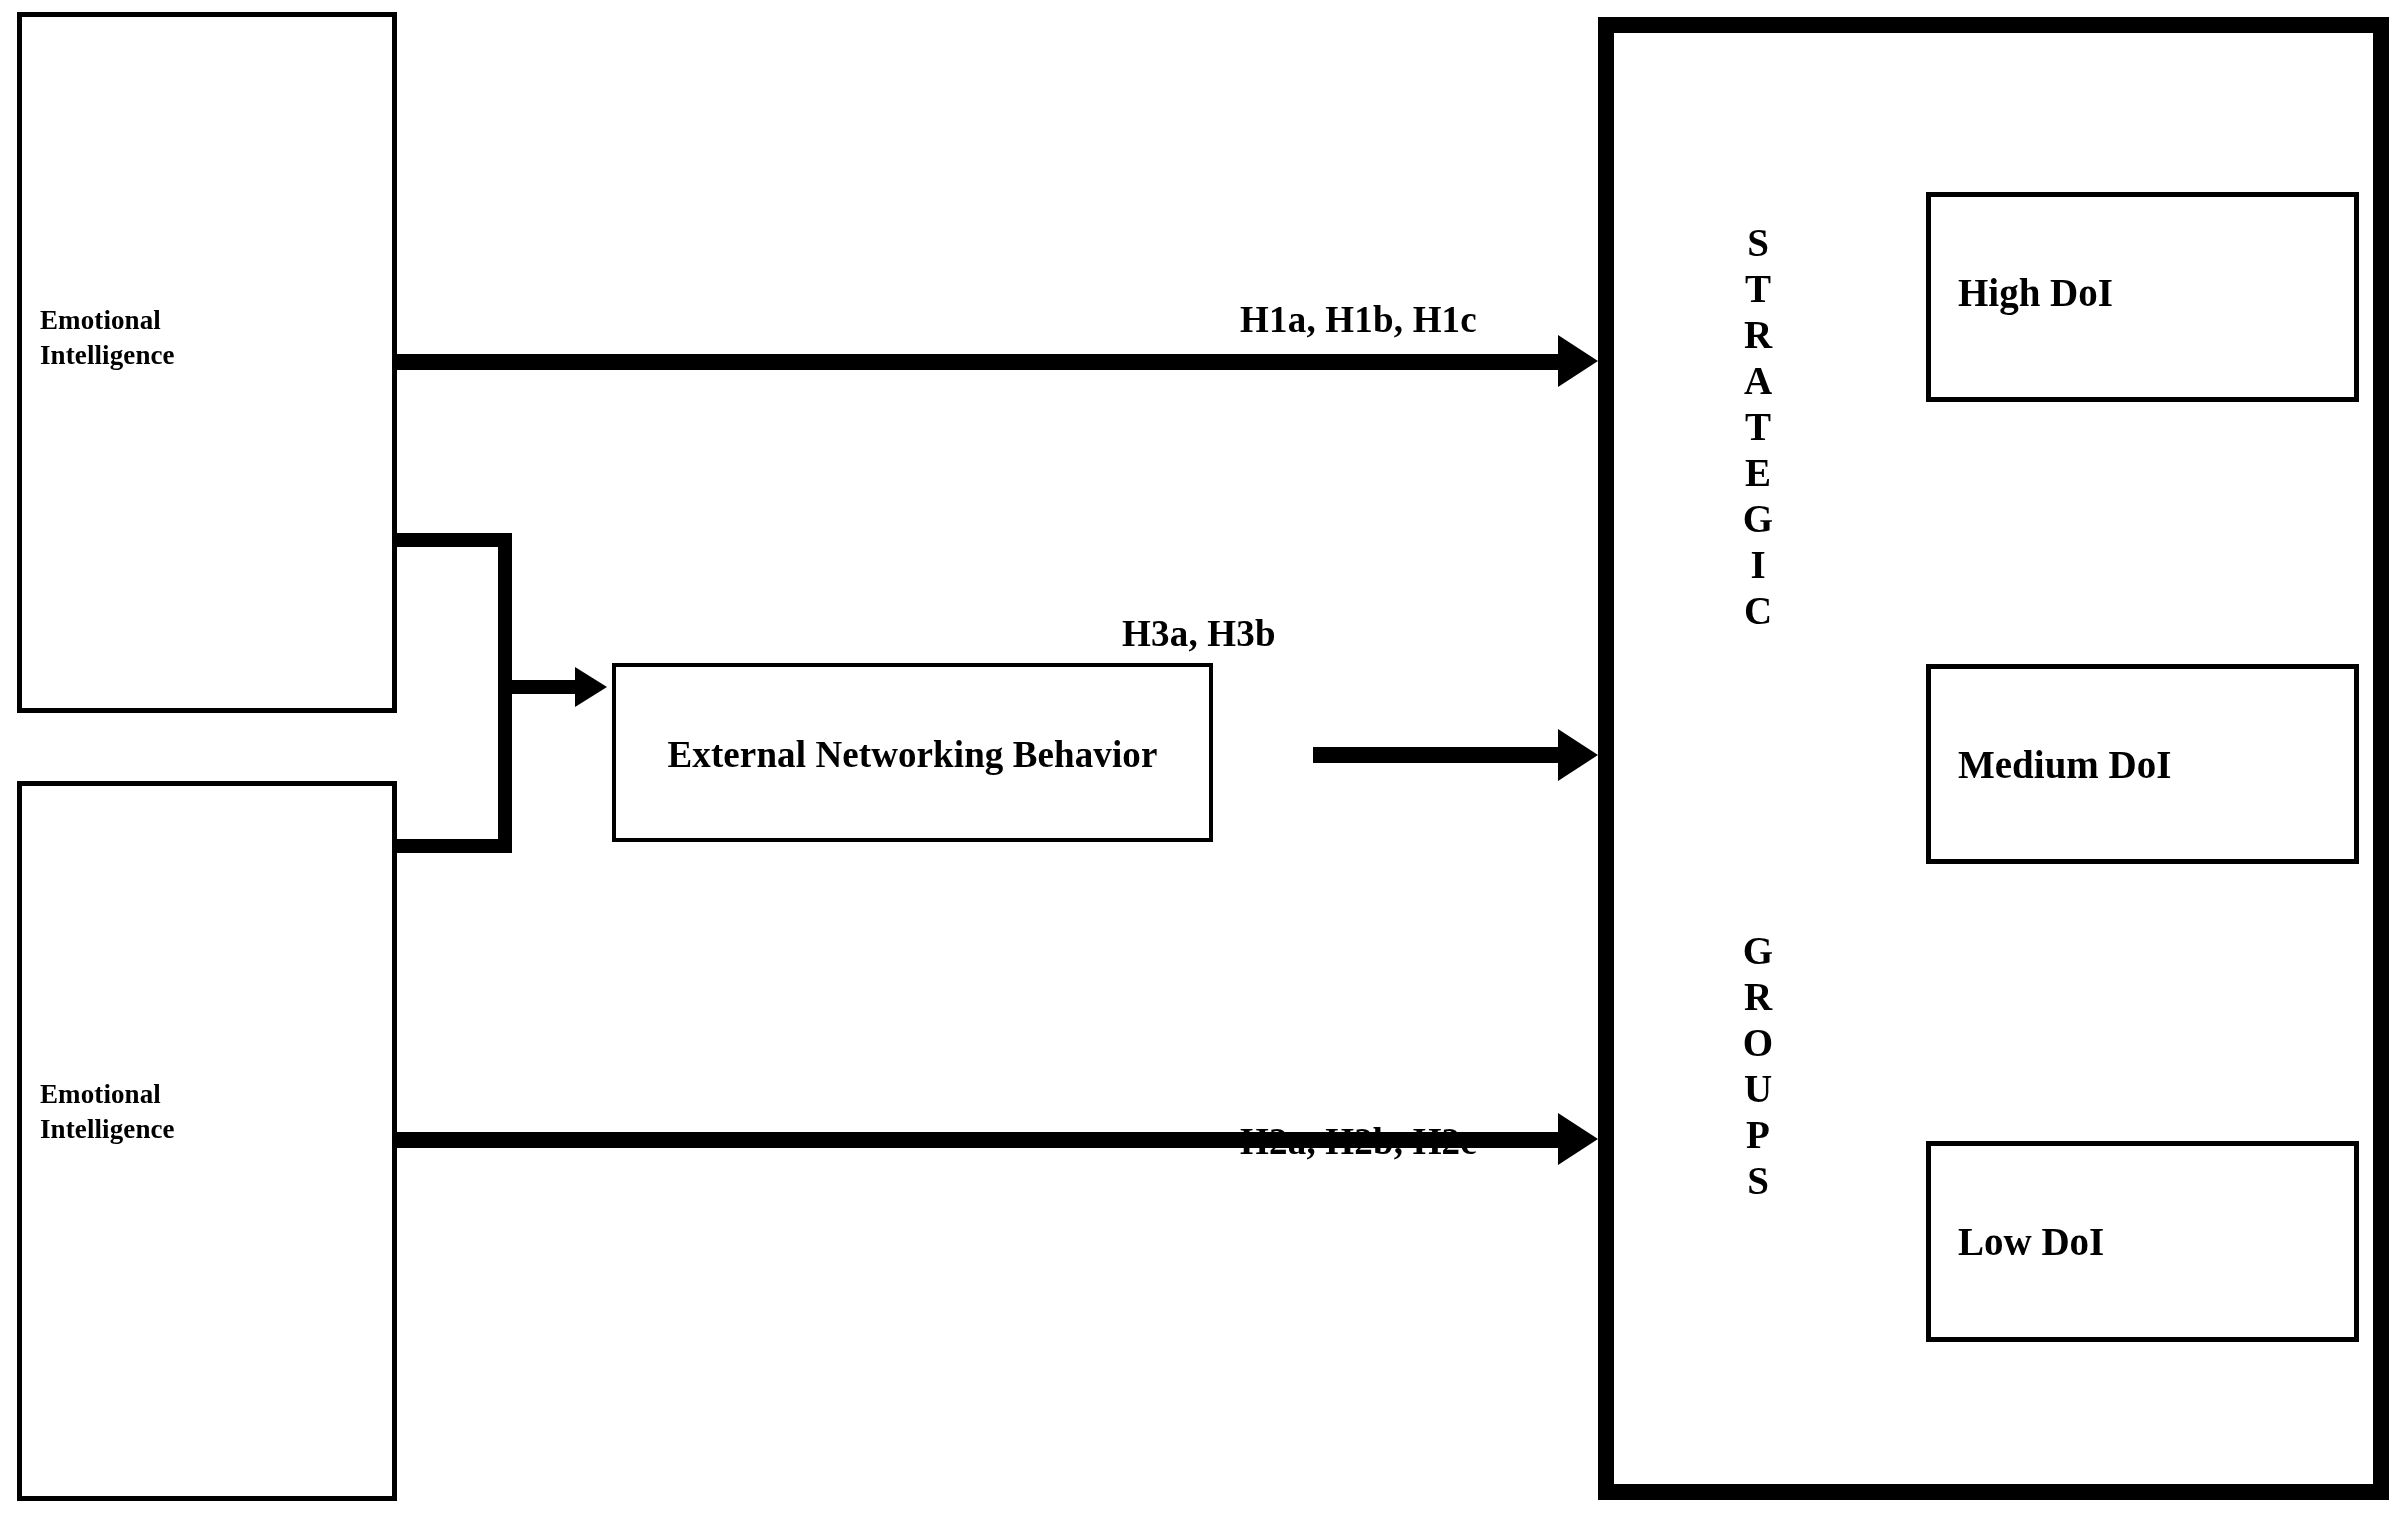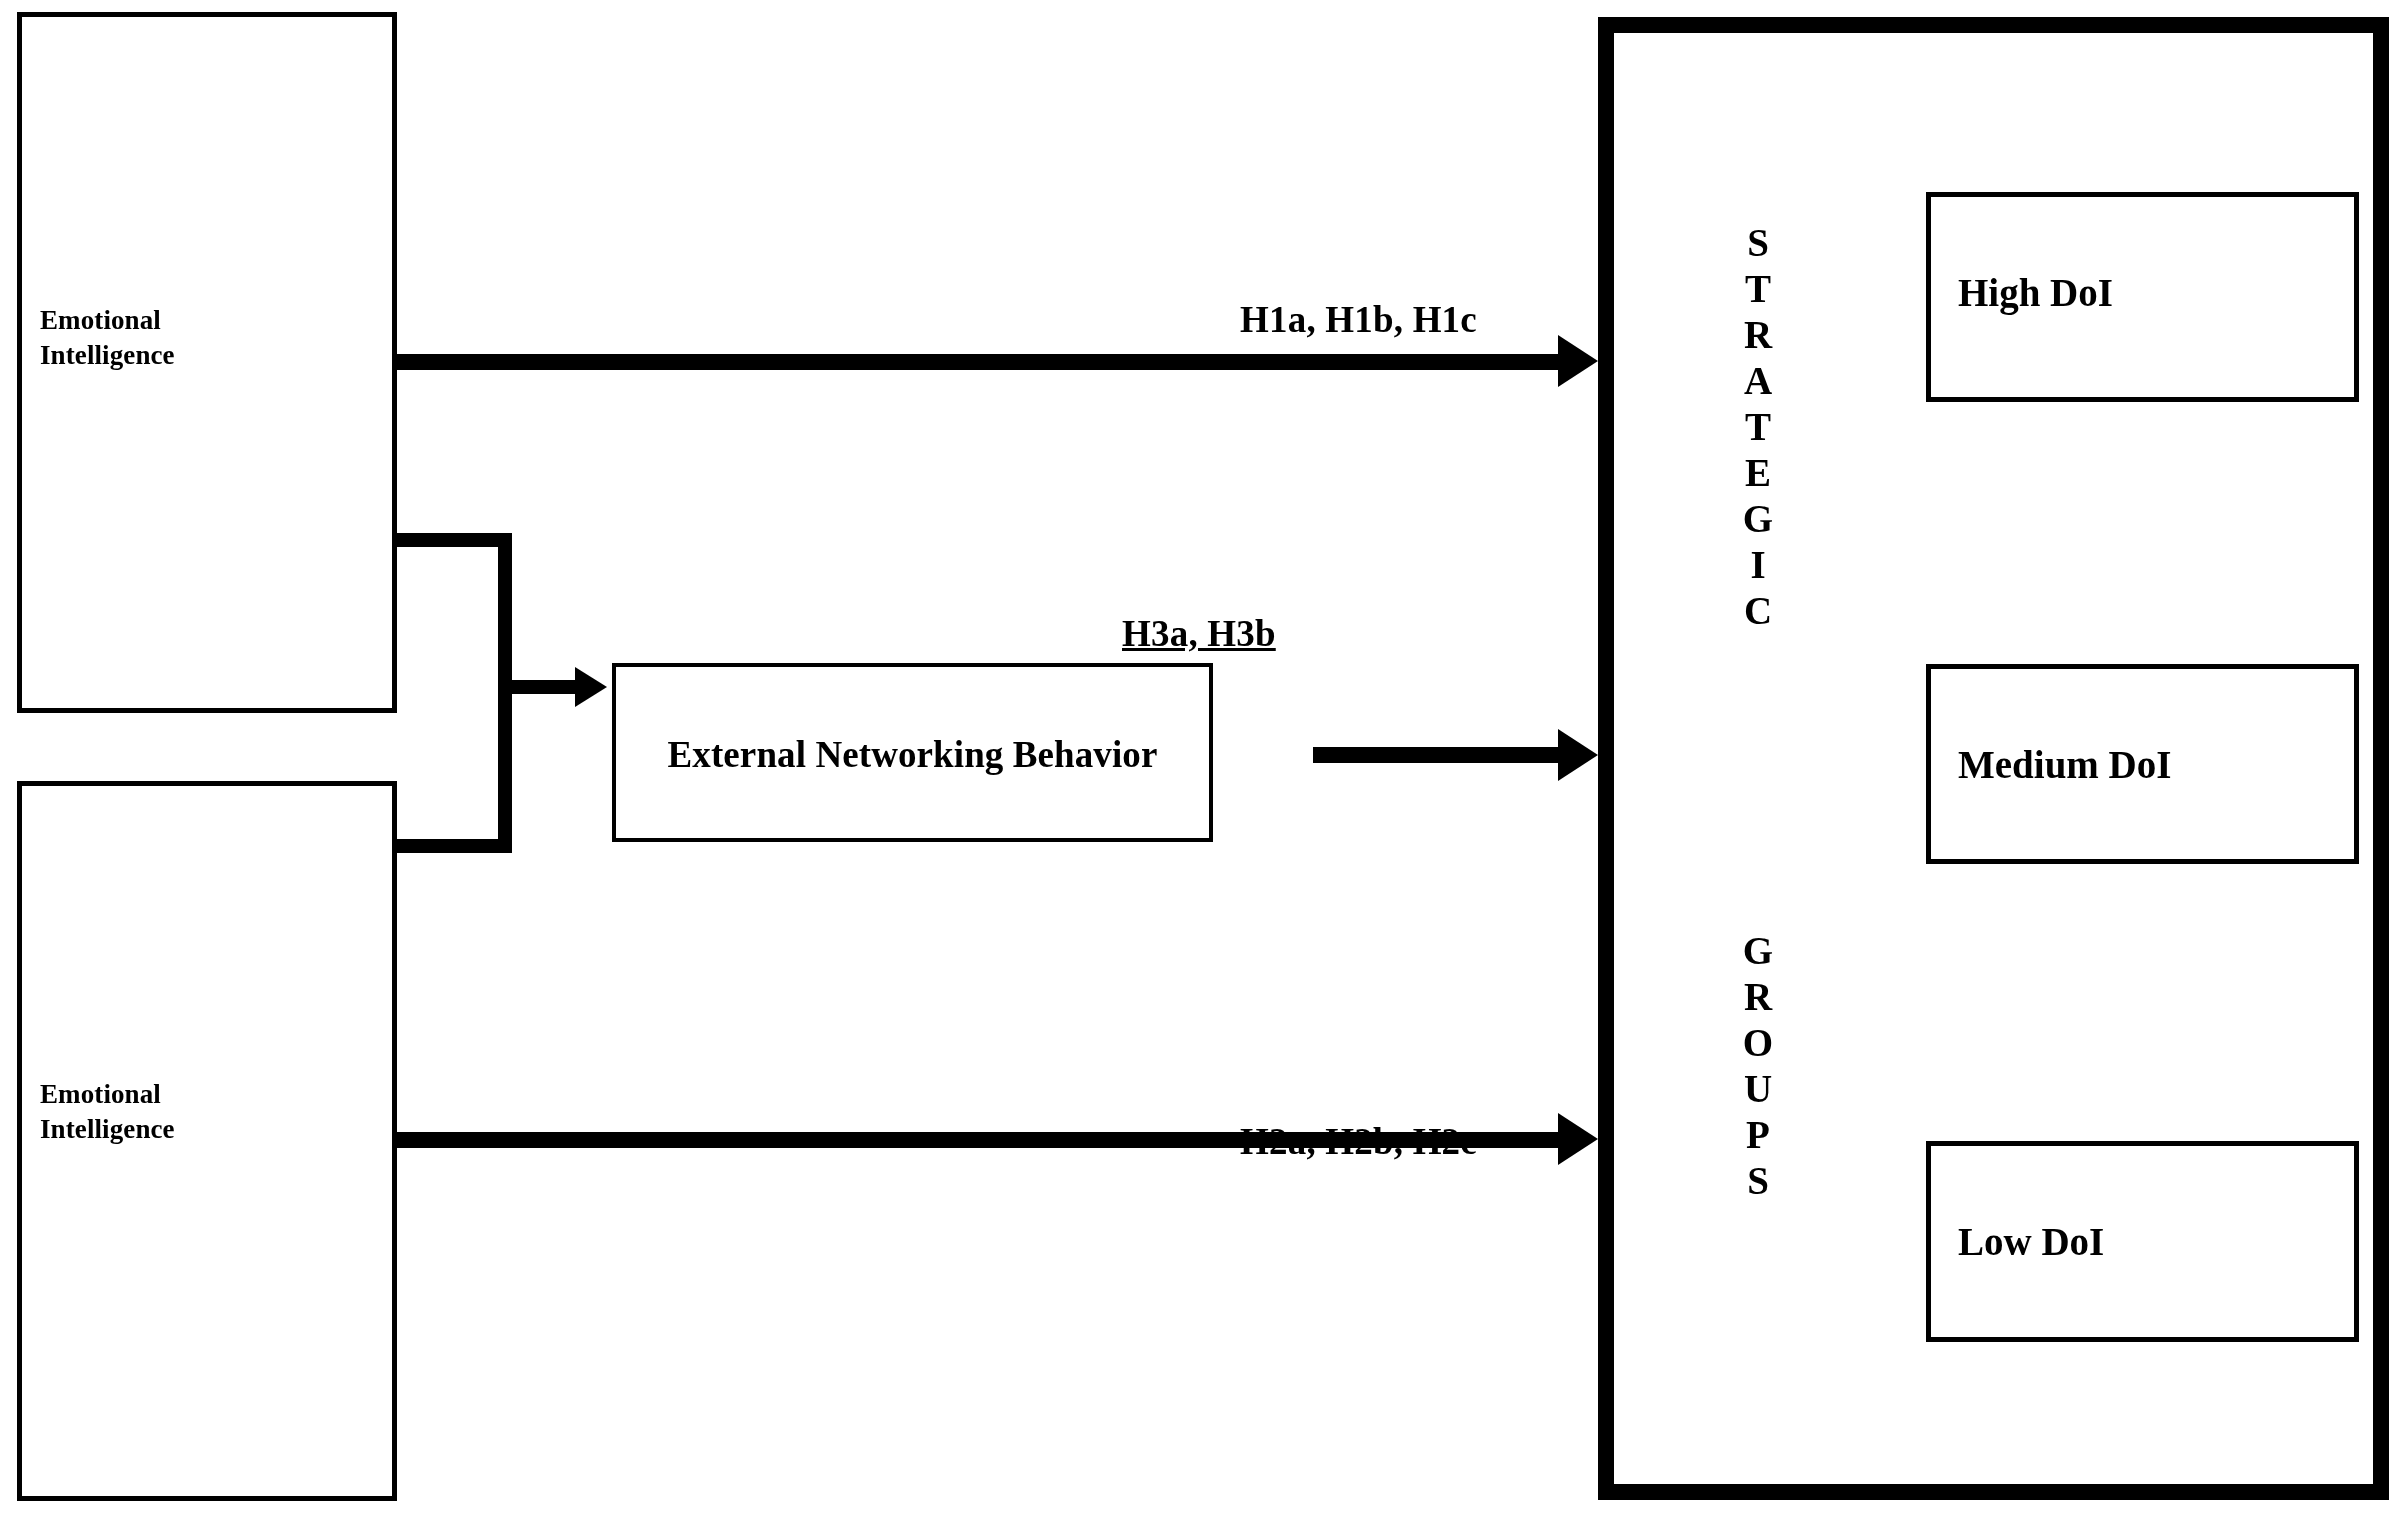--- a/index.html
+++ b/index.html
@@ -134,21 +134,21 @@
   <div class="abs mediator-box" style="left:612px; top:663px; width:601px; height:179px;">
     <div class="mediator-label" style="top:66px; left:0;">External Networking Behavior</div>
   </div>
 
   <div class="abs arrow-stem" style="left:396px; top:354px; width:1163px; height:15.5px;"></div>
   <div class="abs arrow-head" style="left:1558px; top:335px;"></div>
   <div class="hyp-label" style="left:1240px; top:298px;">H1a, H1b, H1c</div>
 
   <div class="abs arrow-stem" style="left:1313px; top:747px; width:247px; height:15.5px;"></div>
   <div class="abs arrow-head" style="left:1558px; top:729px;"></div>
-  <div class="hyp-label" style="left:1122px; top:612px;text-decoration:underline;">H3a, H3b</div>
+  <div class="hyp-label" style="left:1122px; top:612px;">H3a, H3b</div>
 
   <div class="abs arrow-stem" style="left:396px; top:1132px; width:1163px; height:15.5px;"></div>
   <div class="abs arrow-head" style="left:1558px; top:1113px;"></div>
   <div class="hyp-label" style="left:1240px; top:1120px;">H2a, H2b, H2c</div>
 
   <div class="abs outcome-box" style="left:1598px; top:16.7px; width:791px; height:1483px;">
 
     <div class="vertical-word" style="left:115px; top:187px;">
       <span>S</span>
       <span>T</span>

